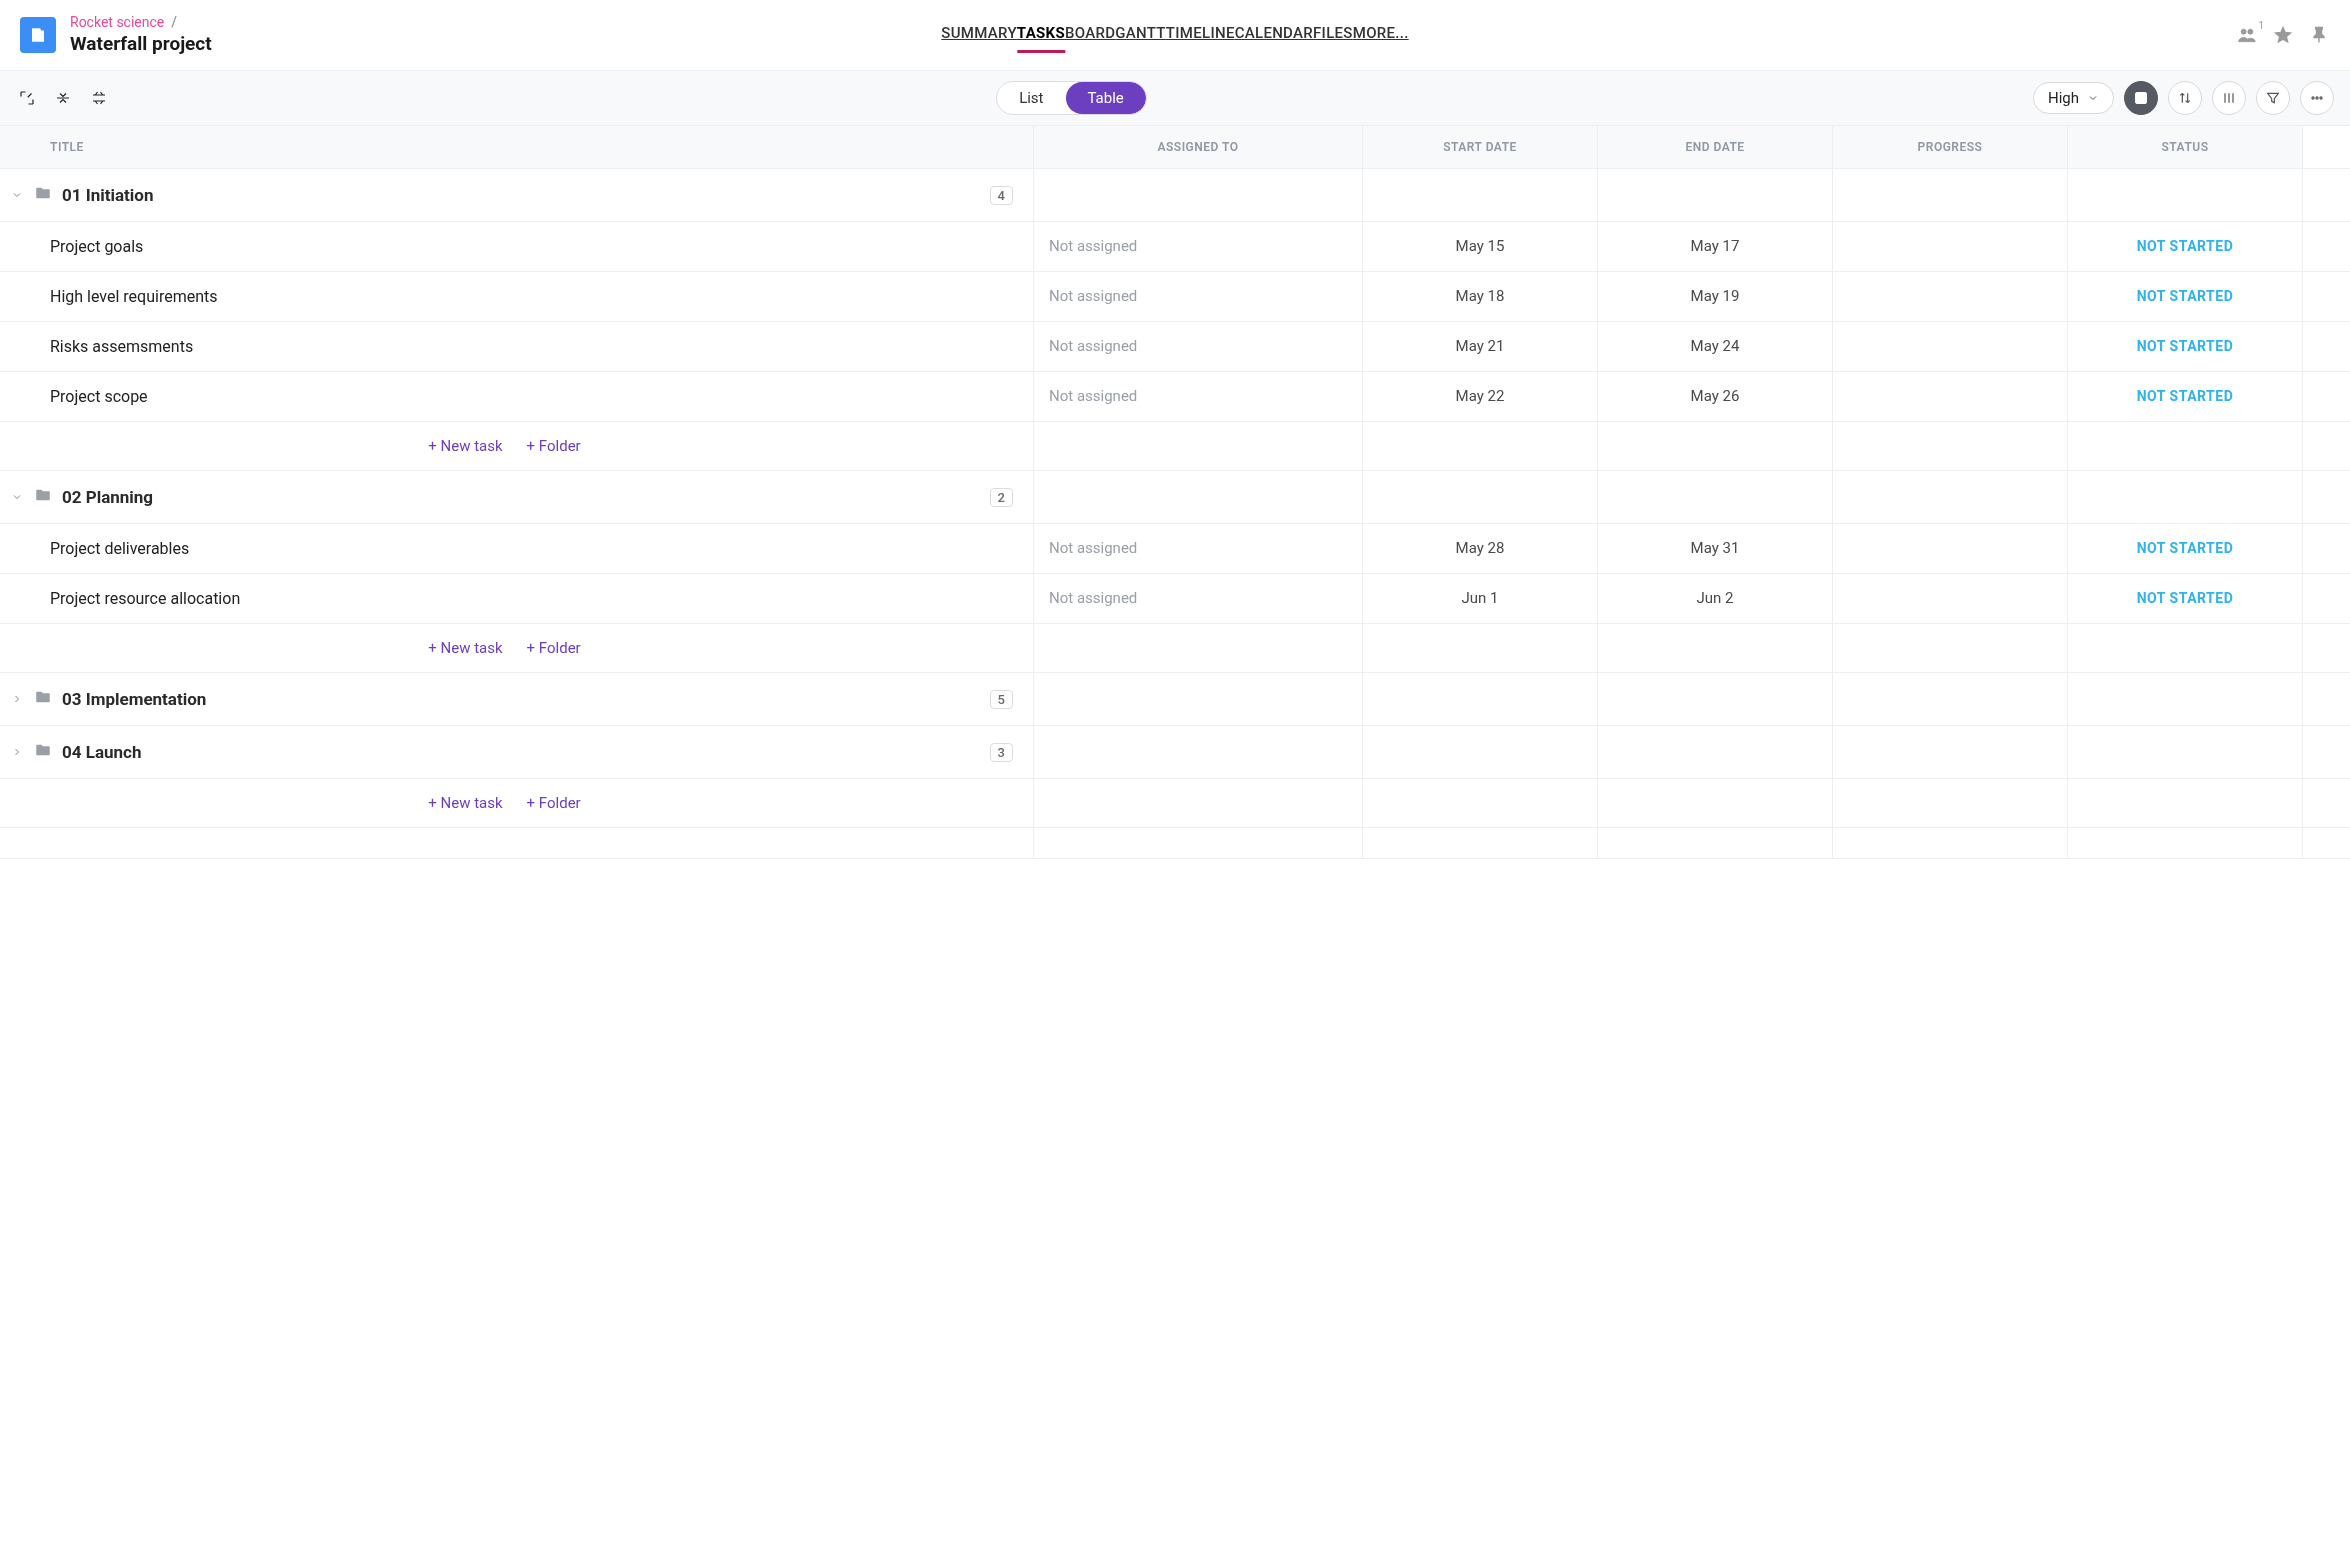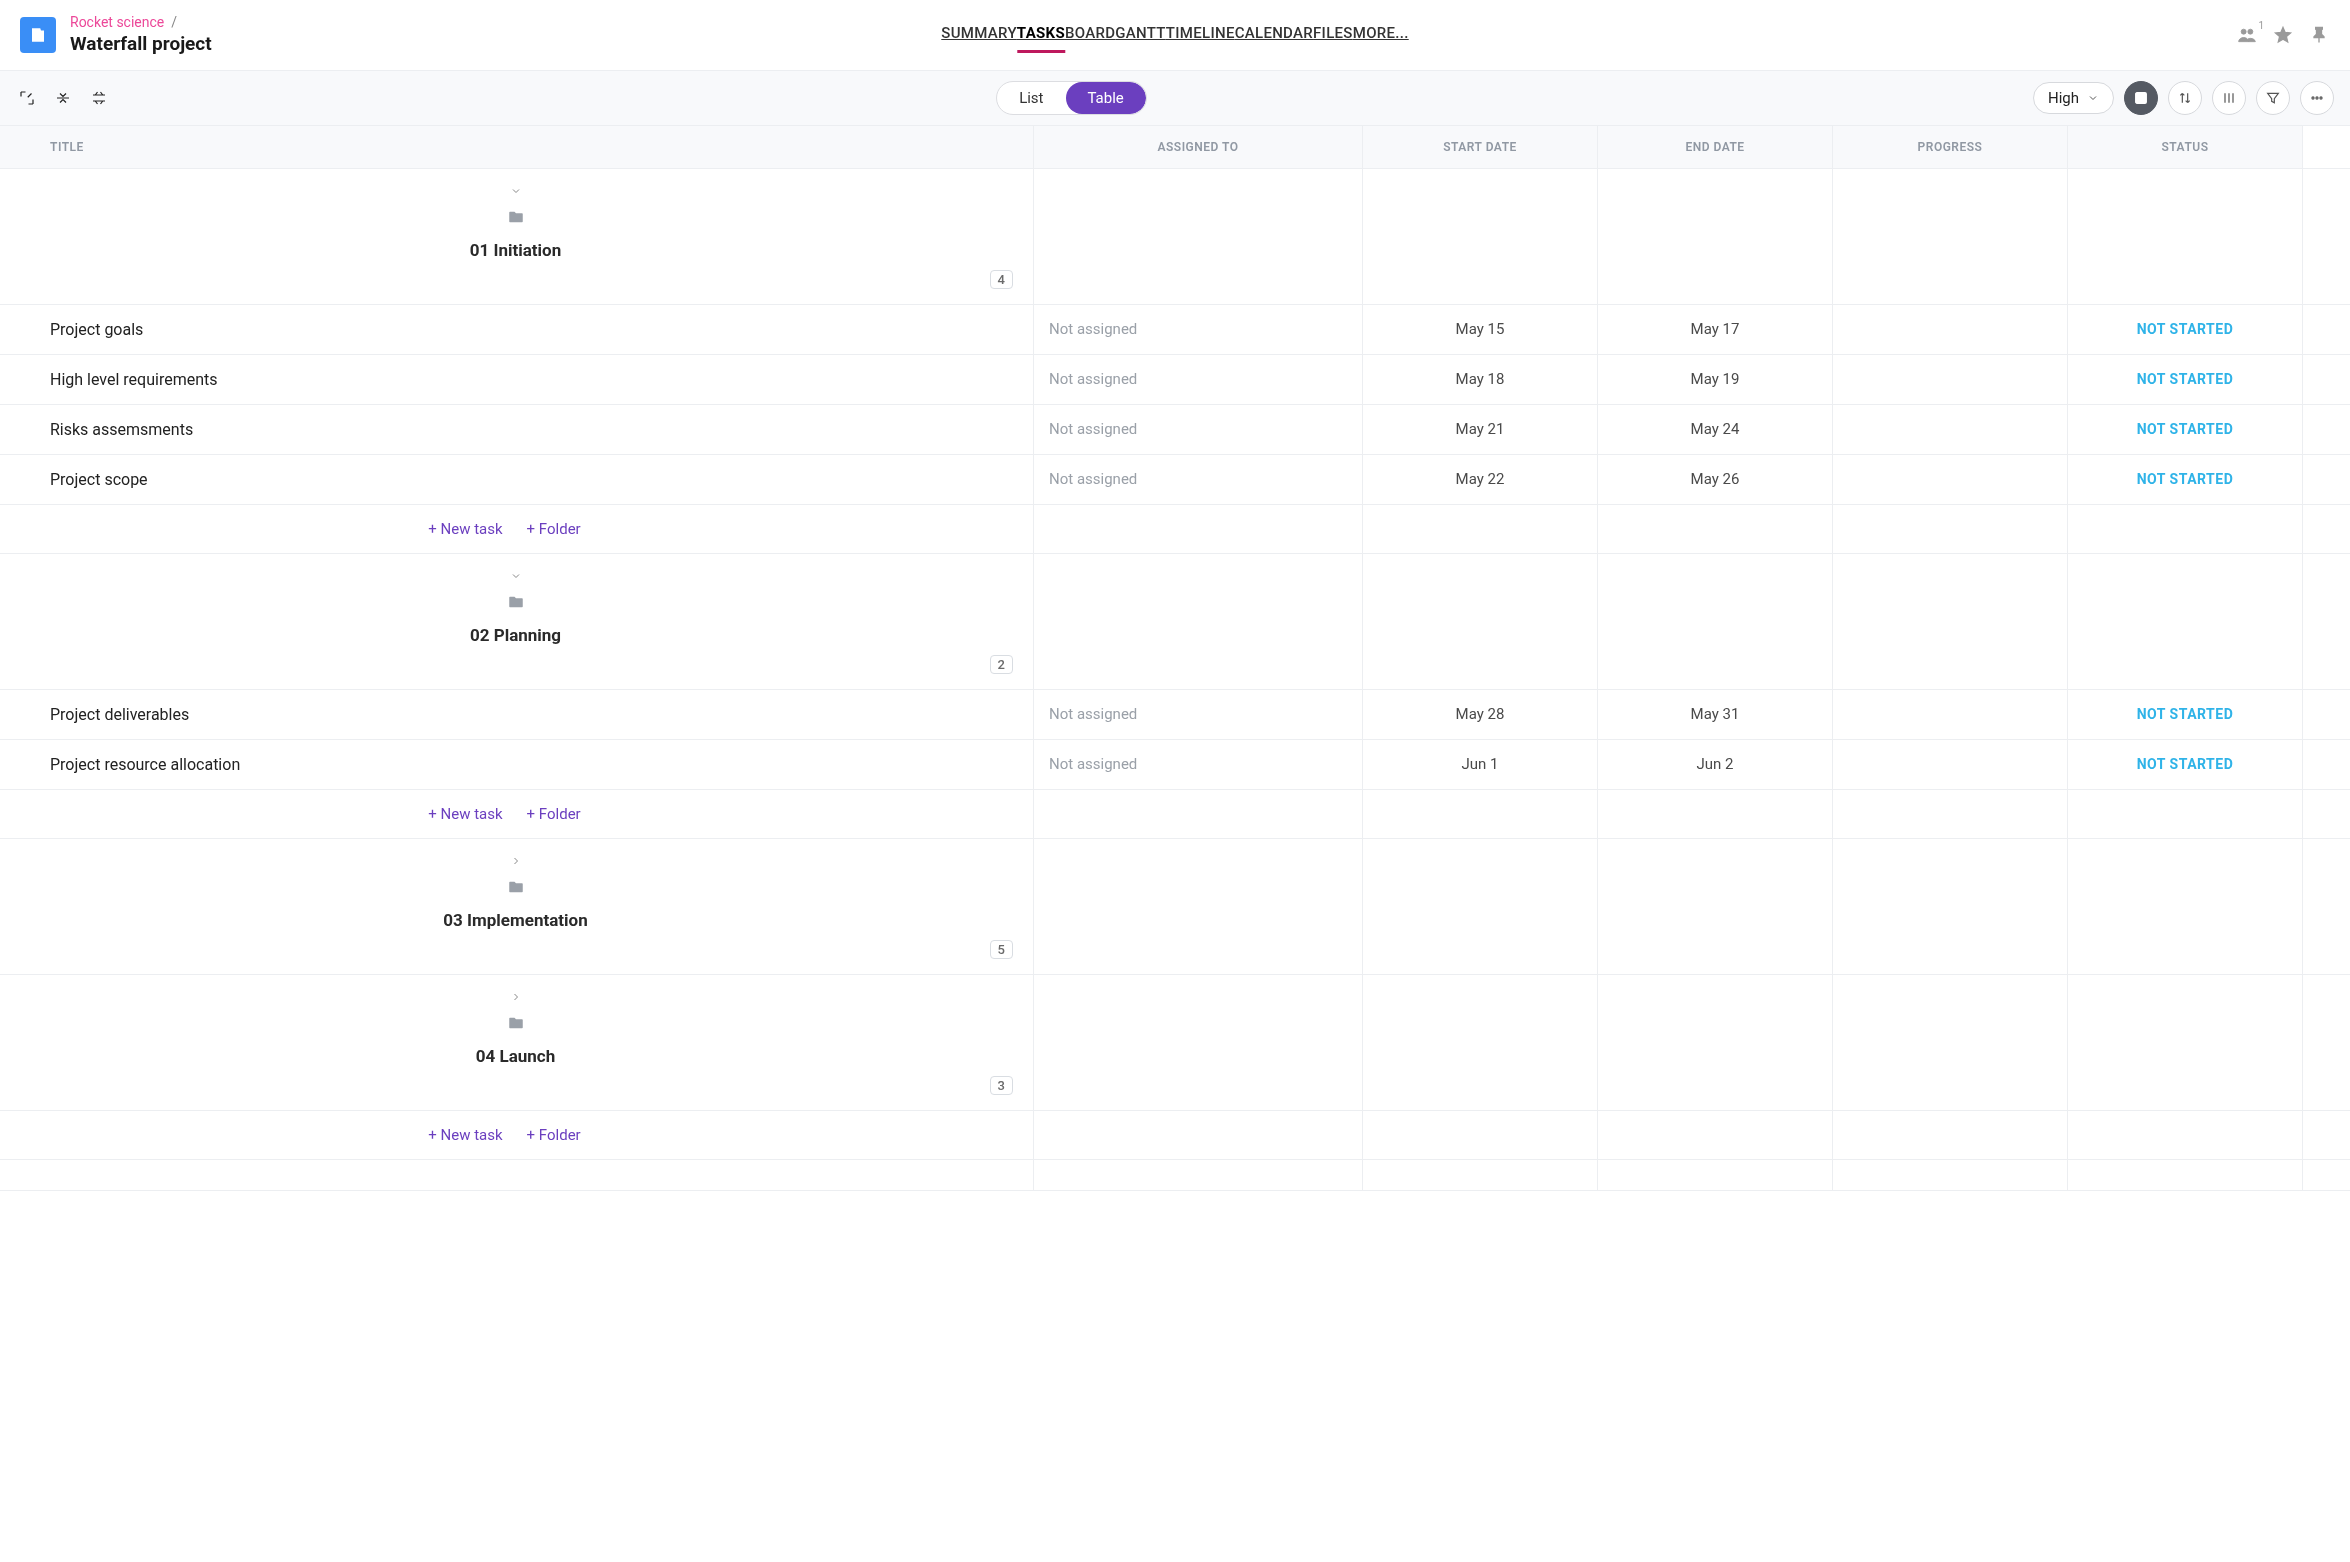--- a/index.html
+++ b/index.html
@@ -114,21 +114,21 @@
     border-right:1px solid #eceef1;
     text-align:center;
     font-size:15px;
     color:#4a4a4a;
     background:#fff;
   }
   .cell:first-child { text-align:left; }
   .cell:last-child { border-right:none; padding:0;}
   .group-title-cell {
     display:flex; align-items:center; gap:10px; padding-left:10px;
-    font-weight:700; color:#2a2a2a; font-size:17px;flex-direction:column;
+    font-weight:700; color:#2a2a2a; font-size:17px;
   }
   .chev { width:14px;height:14px; transition:transform .1s; display:flex;align-items:center;justify-content:center;}
   .chev svg{width:12px;height:12px;stroke:#888;fill:none;stroke-width:2;}
   .chev.collapsed svg{ transform:rotate(-90deg);}
   .folder-icon svg { width:18px;height:18px;fill:#9aa0a8;}
   .count-badge {
     margin-left:auto; margin-right:8px;
     border:1px solid #d9dde2; border-radius:4px;
     padding:1px 7px; font-size:13px; color:#6a6a6a; font-weight:500;
   }

